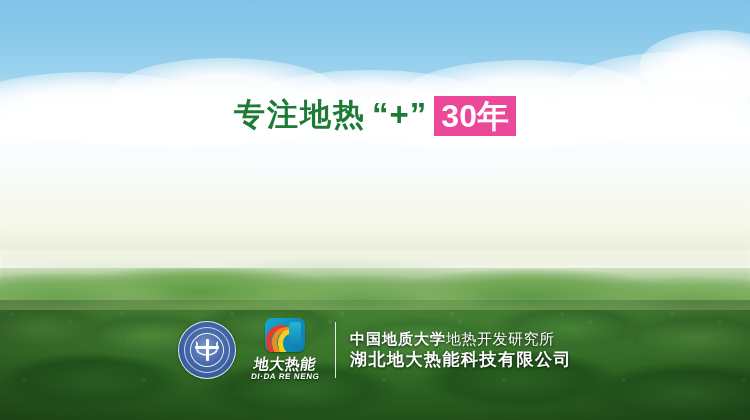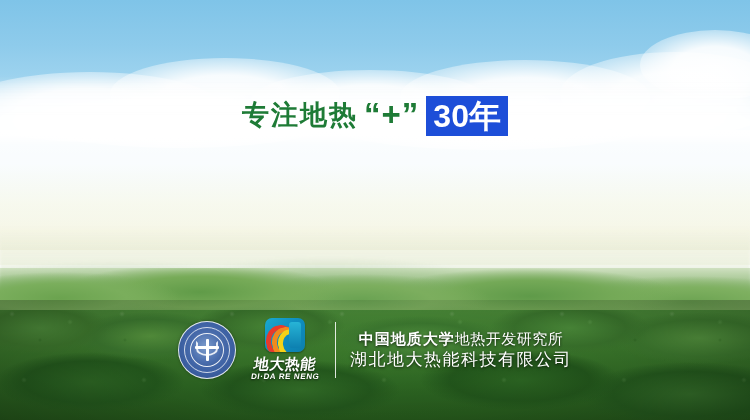--- a/index.html
+++ b/index.html
@@ -154,39 +154,39 @@
 
   .subhead {
     display: flex;
     align-items: center;
     justify-content: center;
     height: 46px;
     white-space: nowrap;
   }
 
   .subhead-text {
-    font-size: 27px;
+    font-size: 31px;
     font-weight: 700;
     color: #1e7b36;
     letter-spacing: 2px;
     line-height: 46px;
   }
 
   .subhead-plus {
     font-size: 33px;
     font-weight: 700;
     color: #1e7b36;
     letter-spacing: 1px;
     padding: 0 6px;
     line-height: 46px;
   }
 
   .years-badge {
     display: inline-block;
-    background: #1d4ed8;
+    background: #ec4899;
     color: #ffffff;
     font-size: 32px;
     font-weight: 700;
     line-height: 40px;
     height: 40px;
     padding: 0 7px;
     letter-spacing: 0px;
     margin-left: 1px;
     position: relative;
     top: 1px;
@@ -348,29 +348,28 @@
   }
 
   .bt-line1 {
     font-size: 15px;
     font-weight: 700;
     color: #ffffff;
     letter-spacing: 1px;
     line-height: 20px;
     white-space: nowrap;
     text-shadow: 0 1px 3px rgba(0,0,0,0.75);
-    text-align: center;
   }
   .bt-line1 .inst {
     font-weight: 400;
     letter-spacing: 0.5px;
   }
   .bt-line2 {
     font-size: 17px;
-    font-weight: 400;
+    font-weight: 700;
     color: #ffffff;
     letter-spacing: 1.5px;
     line-height: 22px;
     white-space: nowrap;
     text-shadow: 0 1px 3px rgba(0,0,0,0.75);
   }
   .bt-line3 {
     font-size: 9.5px;
     font-weight: 400;
     color: #ffffff;

